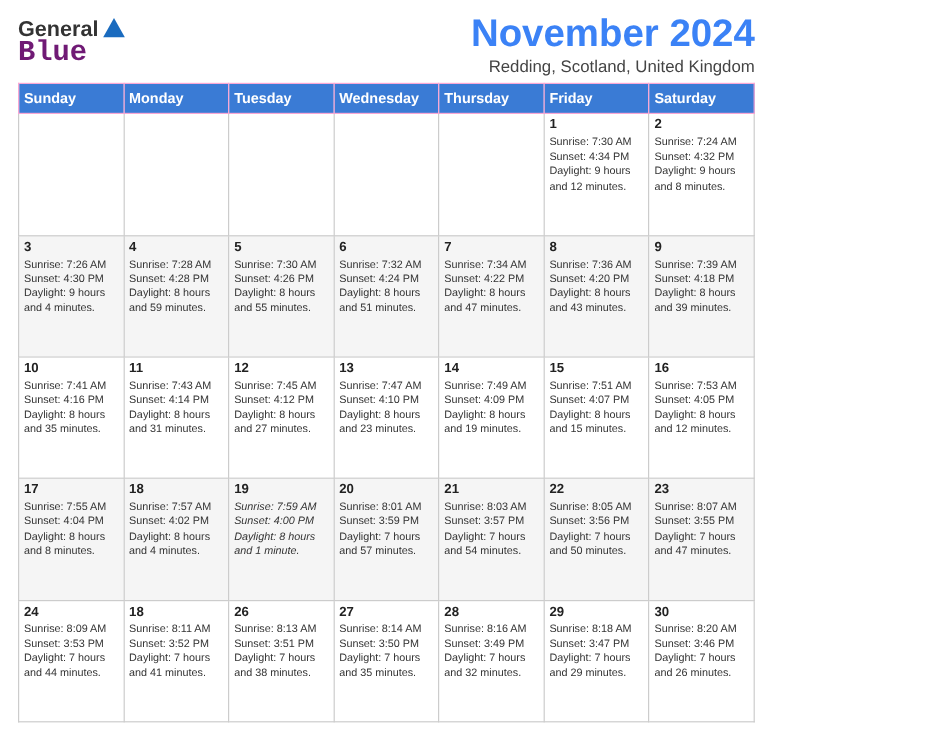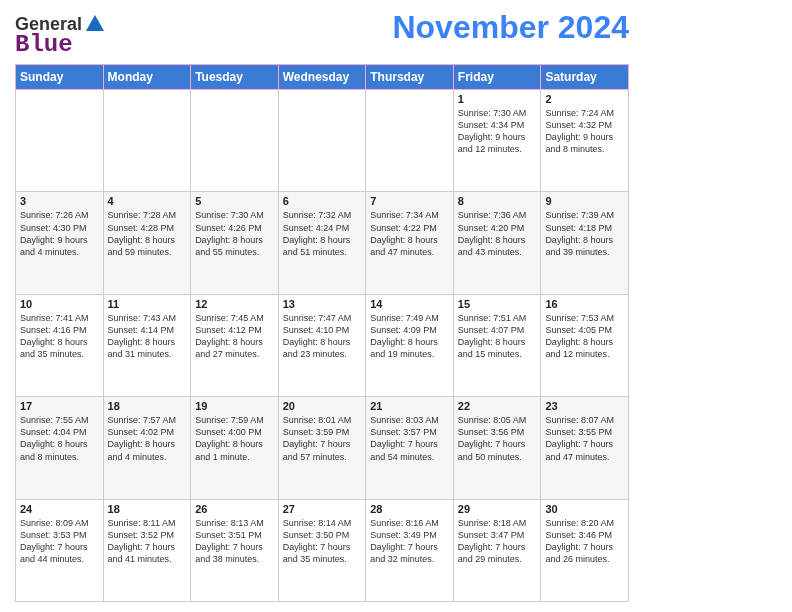--- a/index.html
+++ b/index.html
@@ -101,20 +101,21 @@
           <span class="logo-general" style="font-size:18px;font-weight:bold;color:#333;">General</span>
           <svg width="22" height="22" viewBox="0 0 22 22" style="margin-left:2px;margin-top:-2px;">
             <polygon points="11,2 20,18 2,18" fill="#1a6bbf"></polygon>
           </svg>
         </div>
         <span class="logo-blue" style="font-size:24px;font-weight:bold;color:#701a75;display:block;margin-top:-4px;font-family:Liberation Mono, monospace;">Blue</span>
       </div>
     </div>
     <div class="title-block">
       <div class="month-title">November 2024</div>
+      <div class="location">Redding, Scotland, United Kingdom</div>
     </div>
   </div>
 
   <table class="calendar">
     <thead>
       <tr id="header-row">
           <th>Sunday</th>
           <th>Monday</th>
           <th>Tuesday</th>
           <th>Wednesday</th>
@@ -239,21 +240,21 @@
 Daylight: 8 hours and 8 minutes.</div>
           </td>
           <td>
             <span class="day-num">18</span>
             <div class="day-info" style="white-space: pre-line;">Sunrise: 7:57 AM
 Sunset: 4:02 PM
 Daylight: 8 hours and 4 minutes.</div>
           </td>
           <td>
             <span class="day-num">19</span>
-            <div class="day-info" style="white-space: pre-line;">Sunrise: 7:59 AM
+            <div class="day-info" style="white-space: pre-line; font-style: italic;">Sunrise: 7:59 AM
 Sunset: 4:00 PM
 Daylight: 8 hours and 1 minute.</div>
           </td>
           <td>
             <span class="day-num">20</span>
             <div class="day-info" style="white-space: pre-line;">Sunrise: 8:01 AM
 Sunset: 3:59 PM
 Daylight: 7 hours and 57 minutes.</div>
           </td>
           <td>

